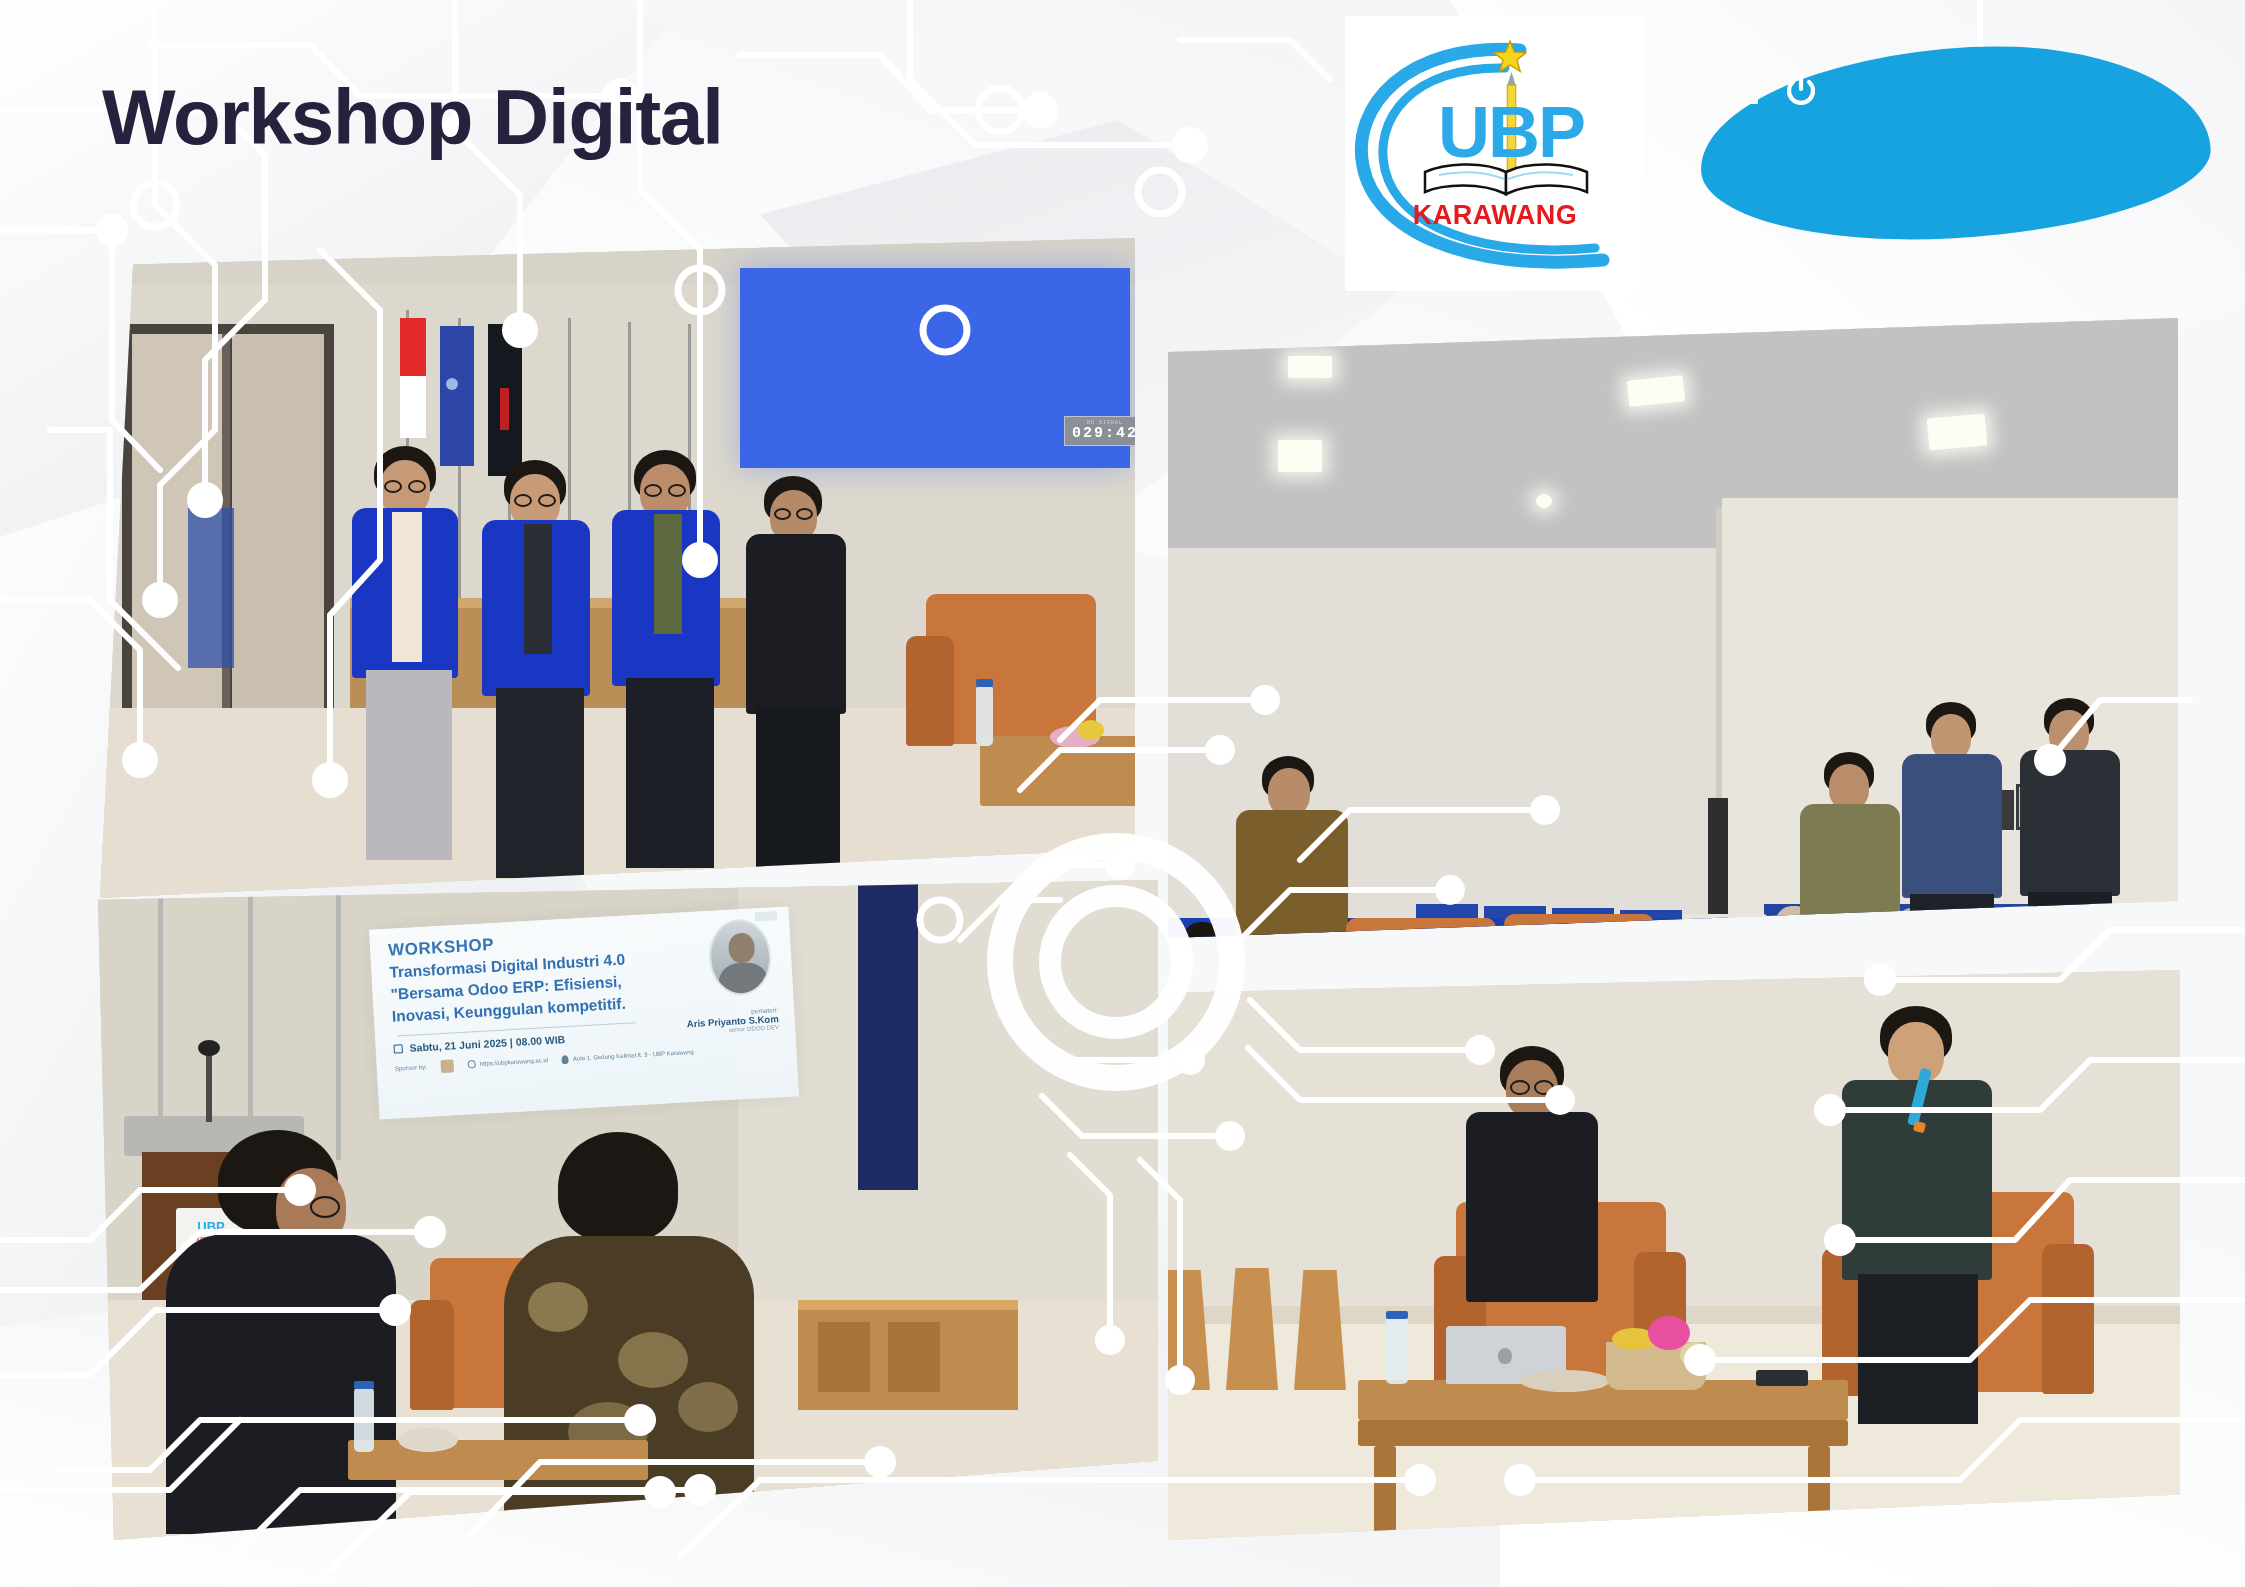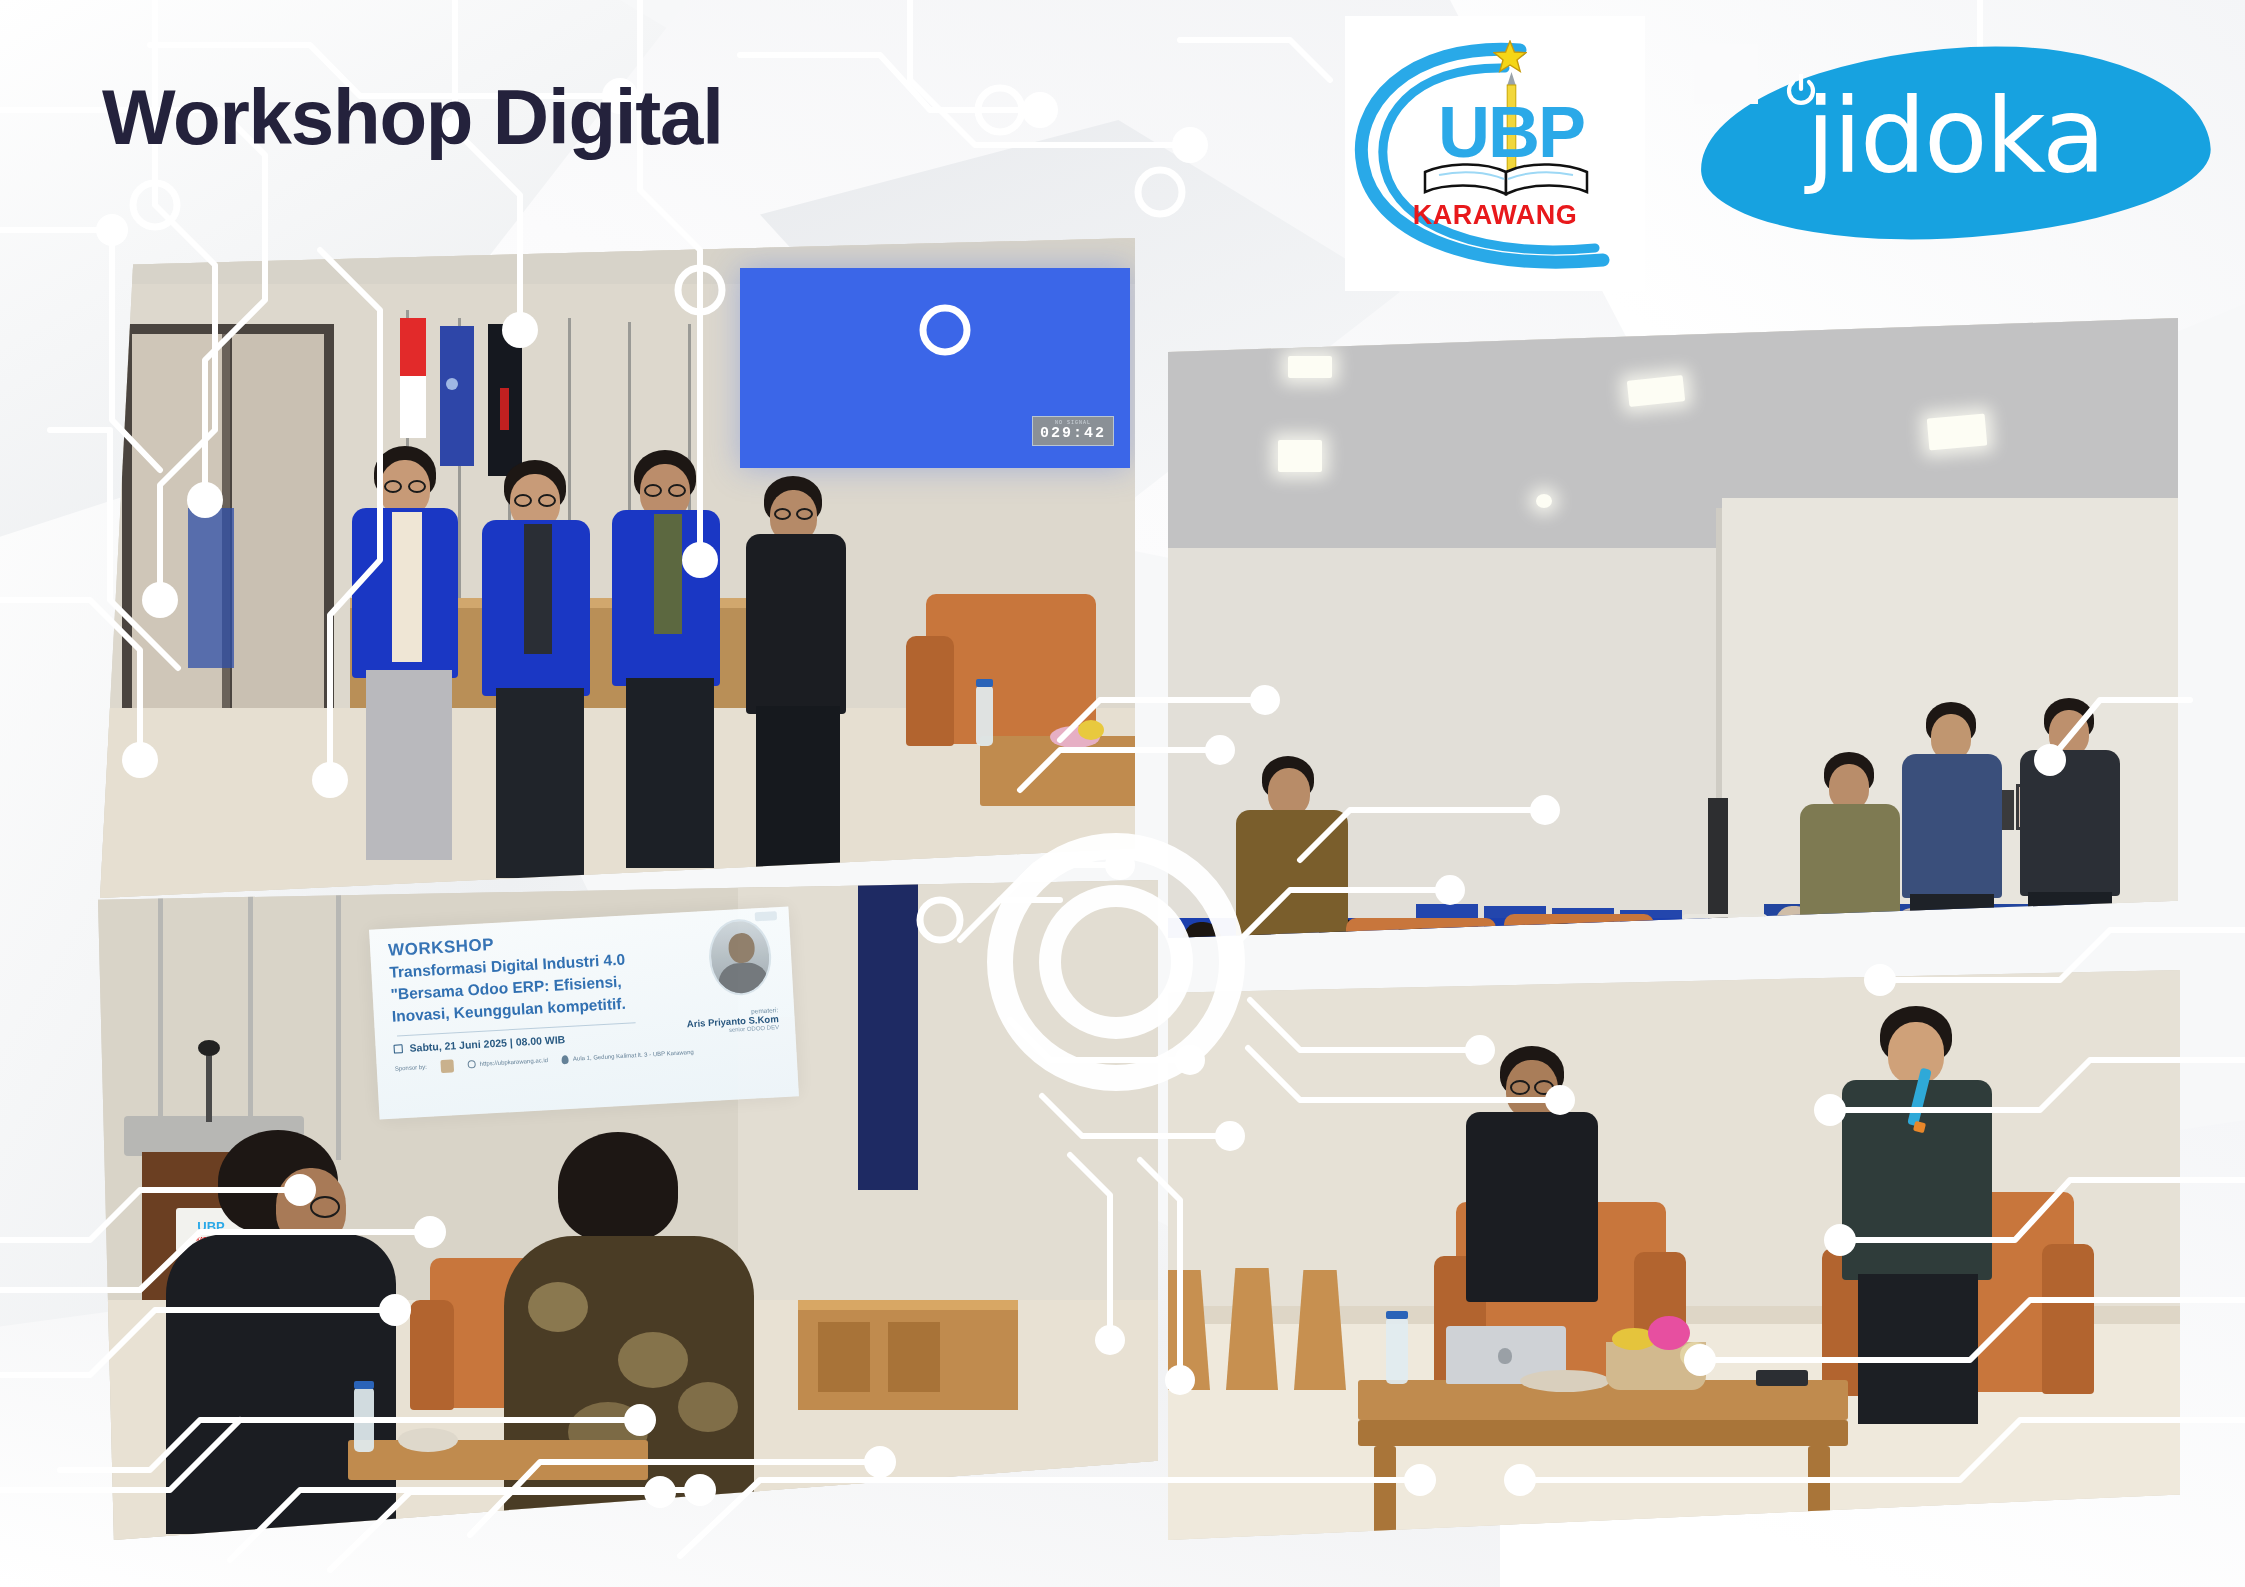--- a/index.html
+++ b/index.html
@@ -98,21 +98,21 @@
                      border:2px solid #d8e4ec; overflow:hidden; }
   .slide .s-photo .sp-head { position:absolute; left:18px; top:12px; width:26px; height:30px;
                      border-radius:48%; background:#8d7b67; }
   .slide .s-photo .sp-body { position:absolute; left:6px; top:42px; width:50px; height:40px;
                      border-radius:20px 20px 0 0; background:#6e7379; }
   .slide .s-badge  { position:absolute; right:12px; top:4px; width:22px; height:9px;
                      background:#dfe9f1; border-radius:2px; }
 
   
   .osd { position:absolute; background:#8a9096; border:1px solid #b9c6d2;
-         padding:3px 7px 4px; text-align:center; }
+         padding:3px 7px 4px; text-align:center;margin-left:32px; }
   .osd .osd-lbl { font-family:"Liberation Mono", monospace; font-size:5px; color:#cfd6dc;
                   letter-spacing:1px; }
   .osd .osd-num { font-family:"Liberation Mono", monospace; font-size:15px; color:#ffffff;
                   letter-spacing:2px; font-weight:700; line-height:1; }
 
   
   #circuit { position:absolute; inset:0; pointer-events:none; }
   #circuit svg { width:100%; height:100%; display:block; }
 
   
@@ -598,18 +598,17 @@
     <path d="M85 10 C 110 -2, 148 2, 166 10 L 166 30 C 148 22, 110 20, 85 32 Z" fill="#ffffff" stroke="#111111" stroke-width="2.5"></path>
     <path d="M18 13 C 42 8, 66 10, 83 17" fill="none" stroke="#9dd8f5" stroke-width="2"></path>
     <path d="M152 13 C 128 8, 104 10, 87 17" fill="none" stroke="#9dd8f5" stroke-width="2"></path>
   </svg>
   <div class="karawang">KARAWANG</div>
 </div>
 
 <div id="jidoka-logo">
   <div class="blob"></div>
   <div class="notch"></div>
-  <div class="word">jidoka</div>
   <svg class="power" viewBox="0 0 34 34" xmlns="http://www.w3.org/2000/svg">
     <path d="M9 8 A 12 12 0 1 0 25 8" fill="none" stroke="#ffffff" stroke-width="4.2" stroke-linecap="round"></path>
     <line x1="17" y1="1" x2="17" y2="15" stroke="#ffffff" stroke-width="4.2" stroke-linecap="round"></line>
   </svg>
 </div>
 
 </body></html>

